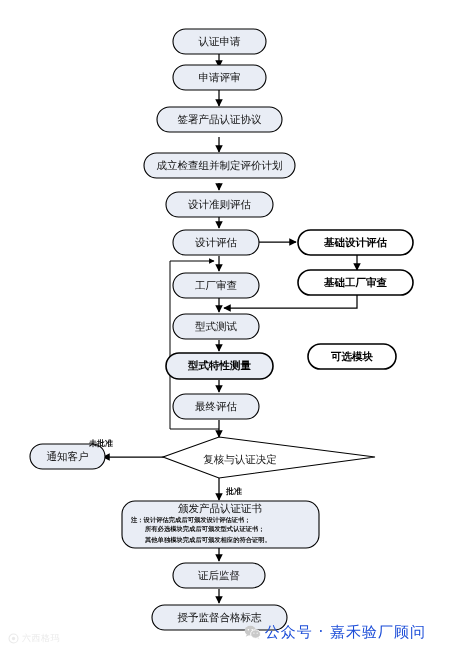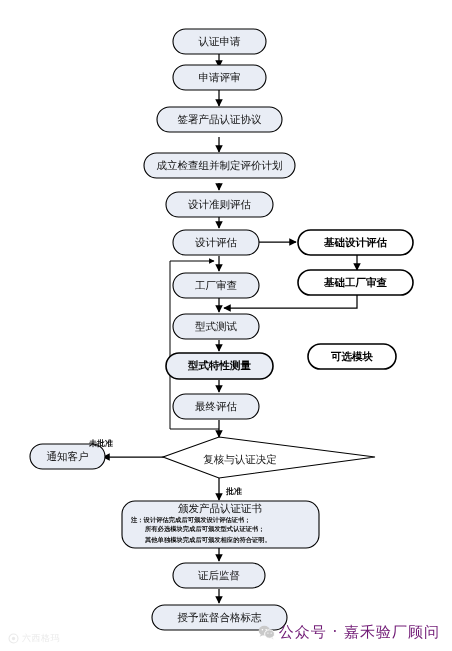--- a/index.html
+++ b/index.html
@@ -92,26 +92,26 @@
   
   #footer {
     position: absolute;
     left: 0;
     bottom: 0;
     width: 452px;
     height: 40px;
   }
   .wm-right {
     position: absolute;
-    right: 12px;
+    right: 26px;
     bottom: 9px;
     display: flex;
     align-items: center;
     gap: 4px;
-    color: #701a75;
+    color: #1d4ed8;
     font-size: 15px;
     letter-spacing: 1px;
     font-family: "DejaVu Sans", "Liberation Sans", sans-serif;
     white-space: nowrap;
   }
   .wm-left {
     position: absolute;
     left: 8px;
     bottom: 6px;
     color: #eaeaea;

